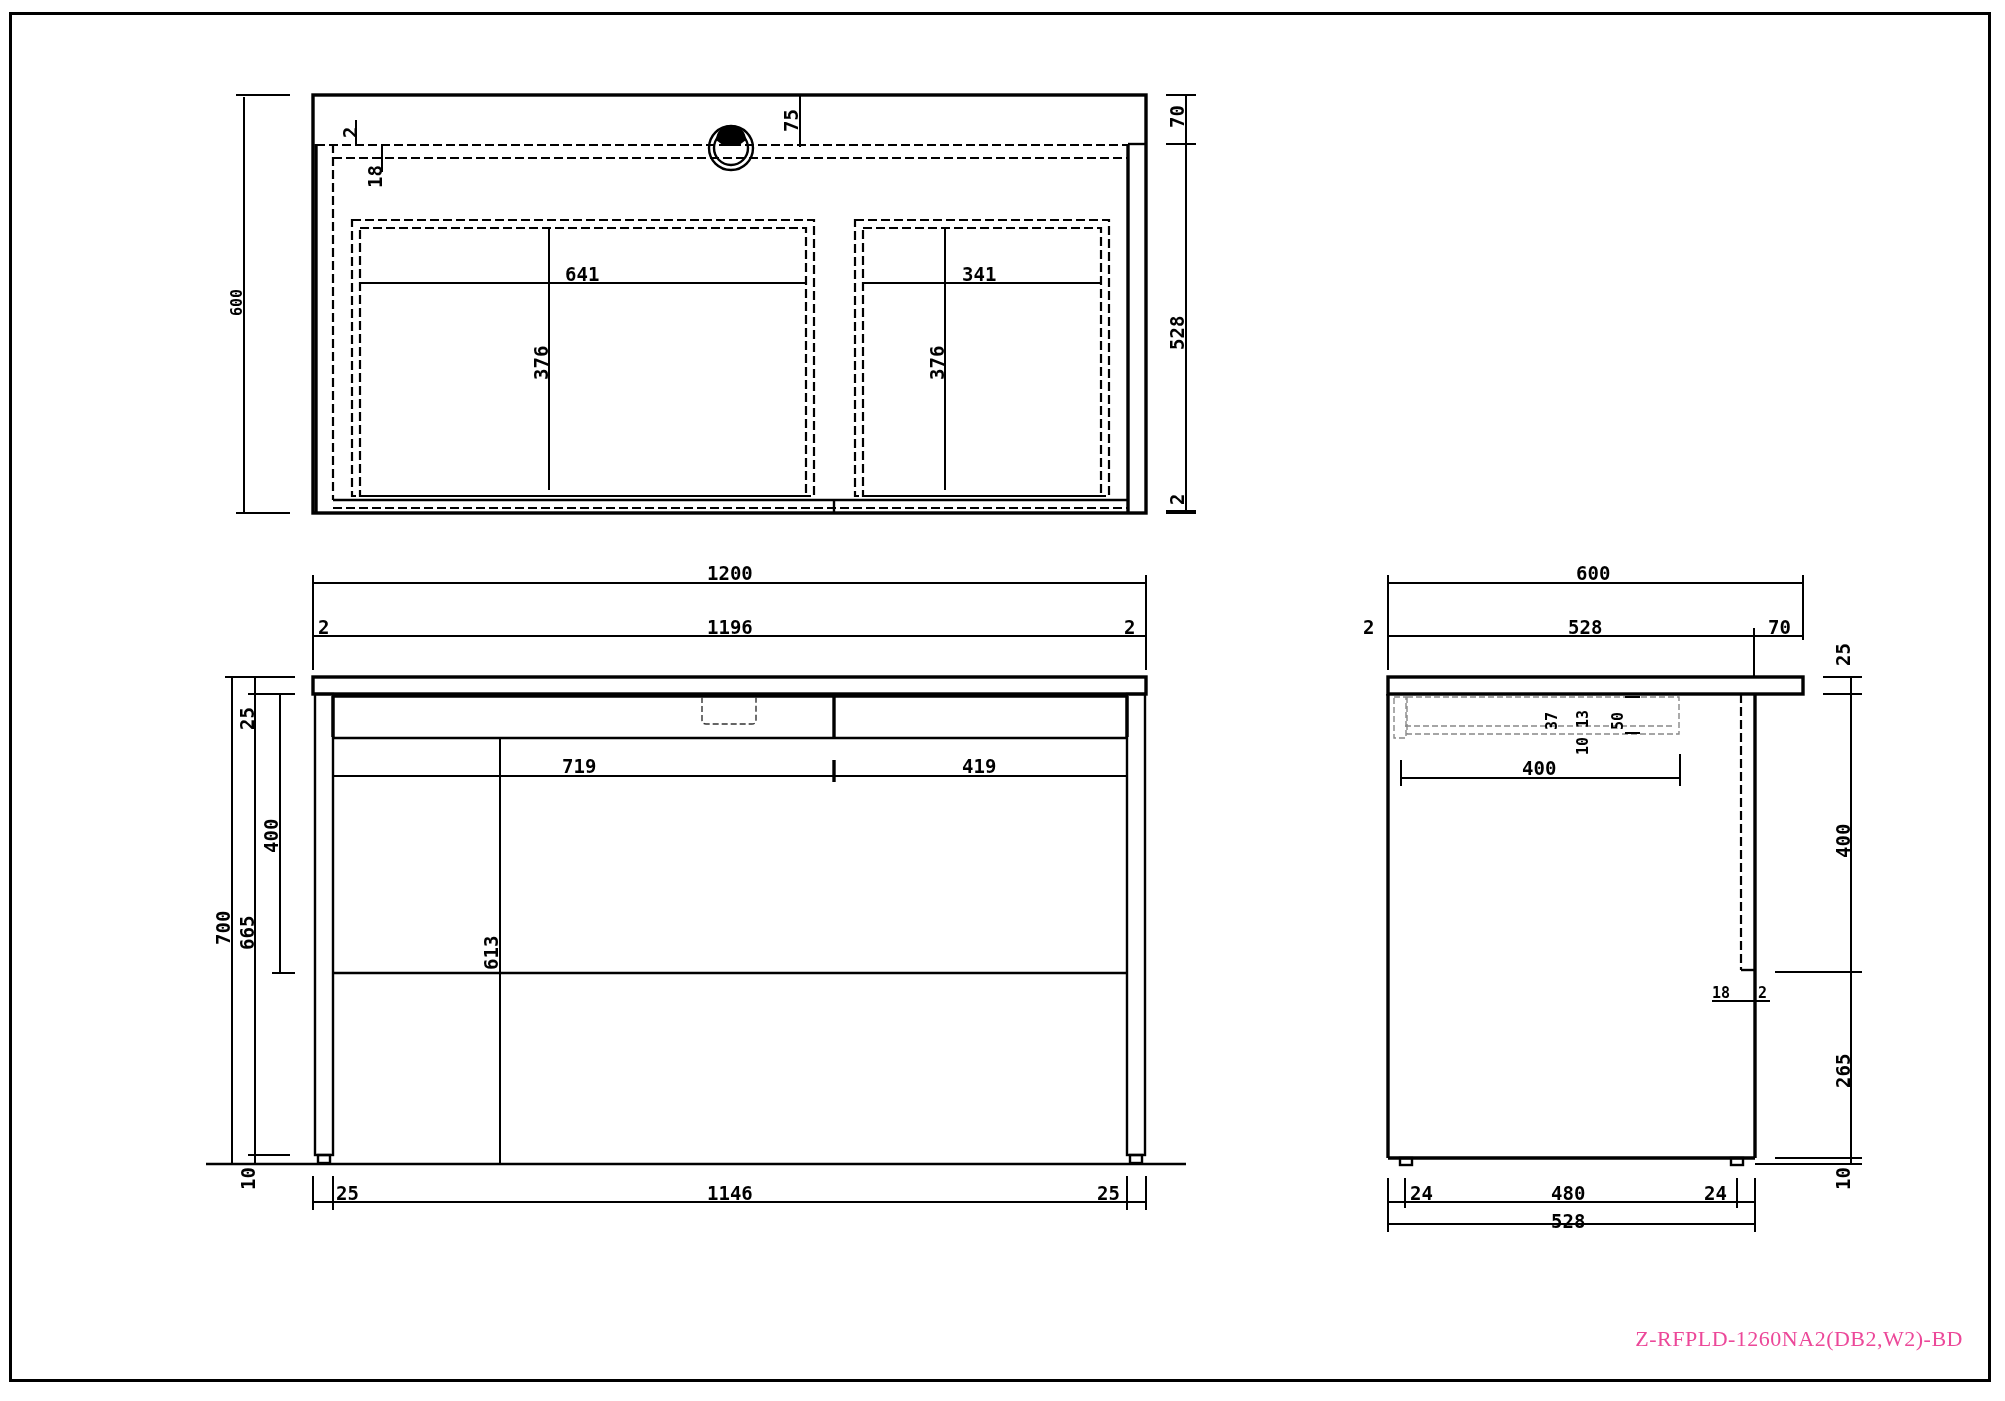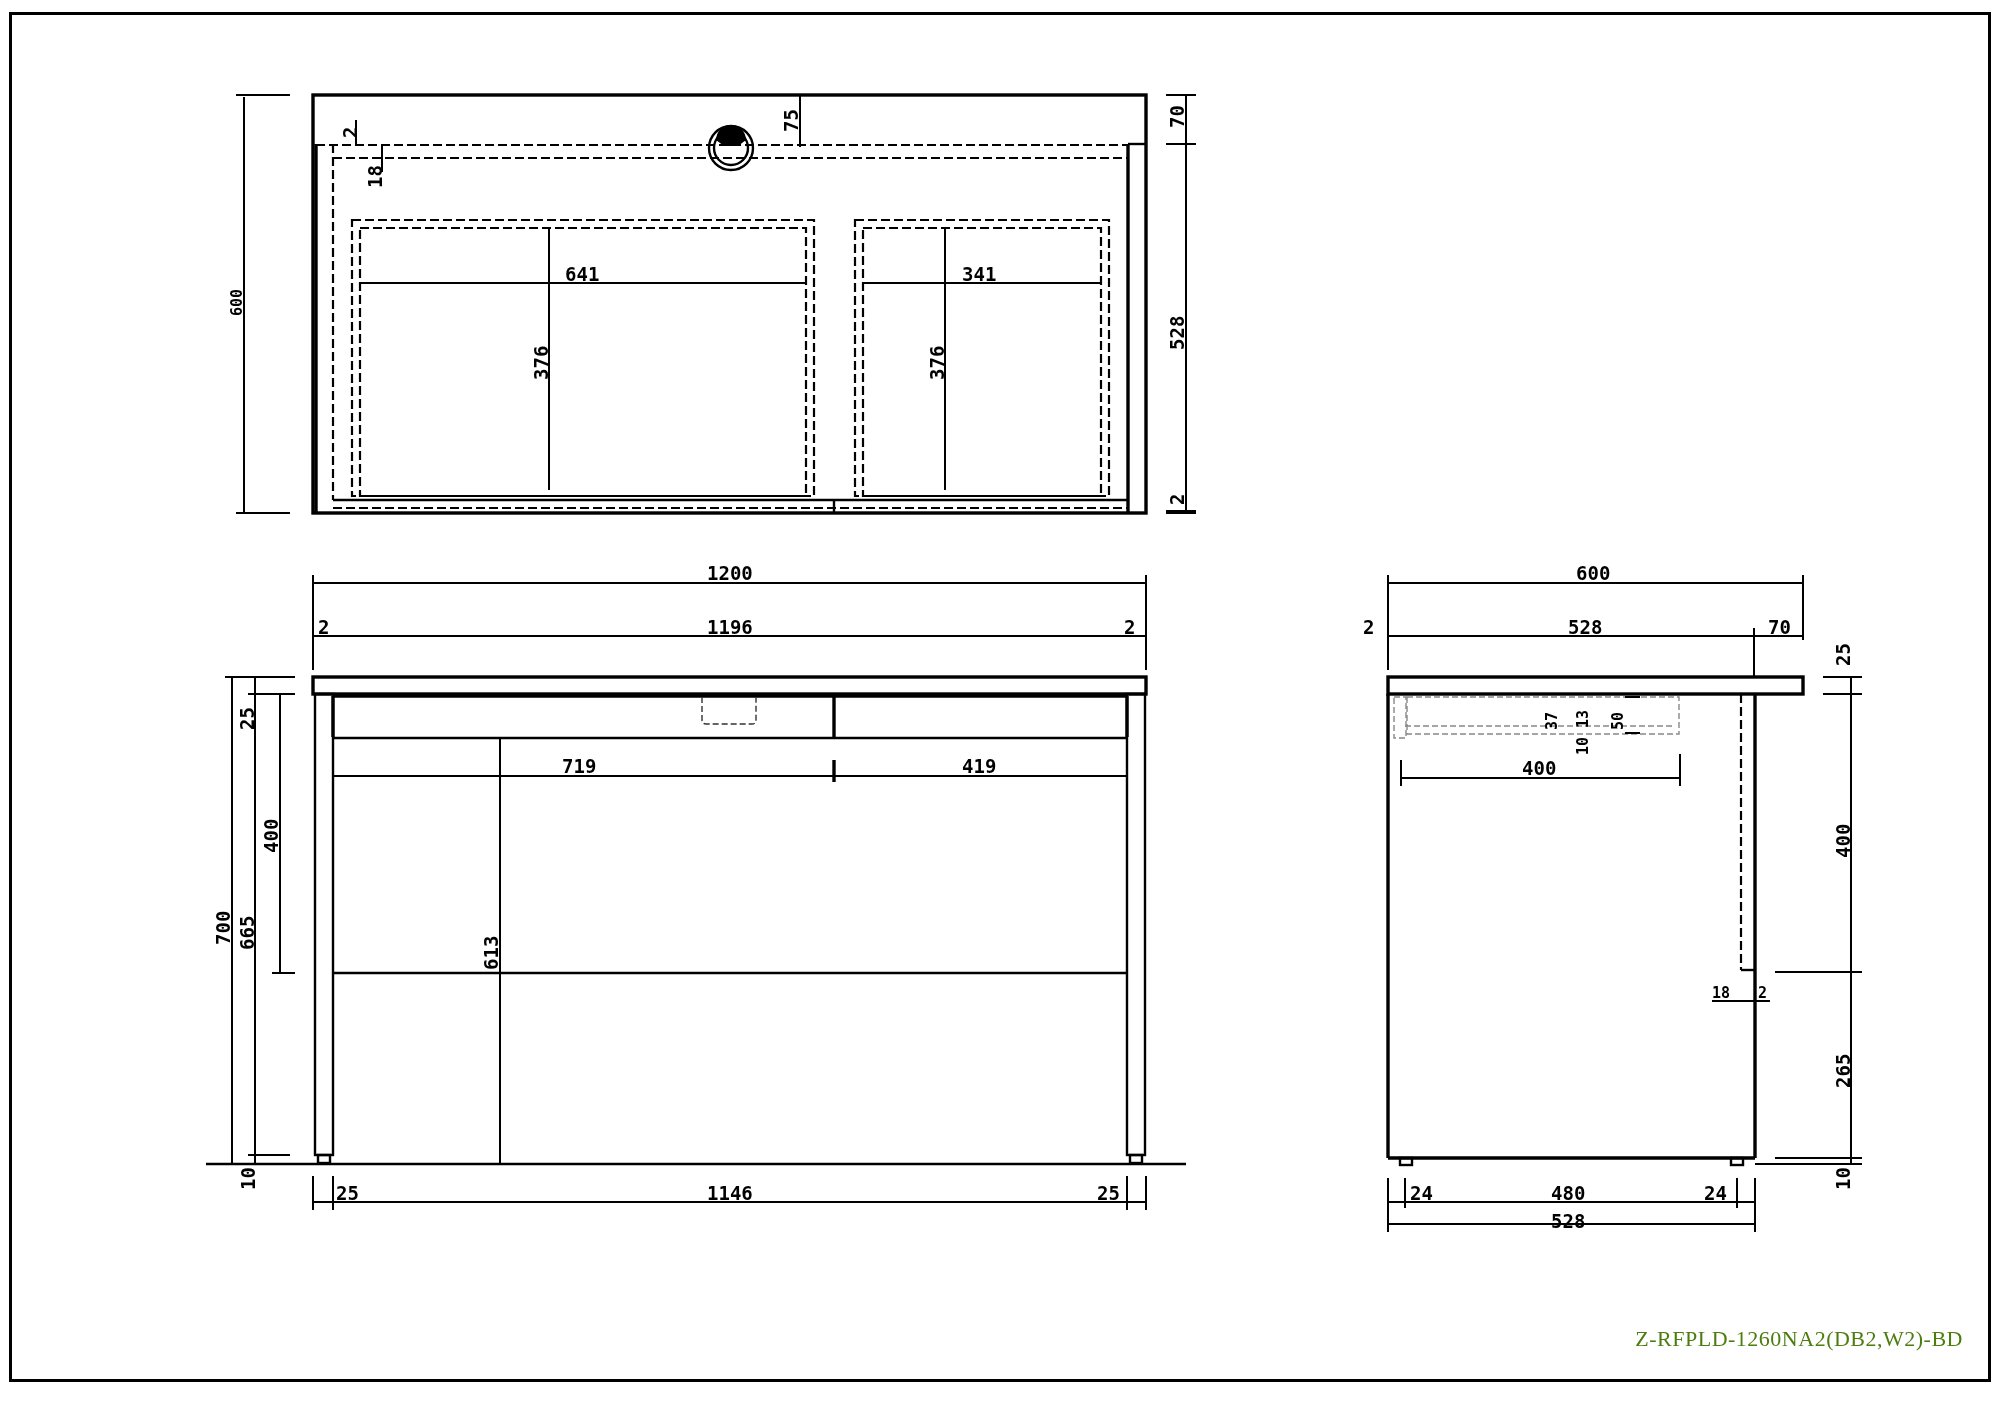--- a/index.html
+++ b/index.html
@@ -5,21 +5,21 @@
   html, body { margin: 0; padding: 0; background: #ffffff; }
   body { width: 2005px; height: 1401px; position: relative; overflow: hidden; font-family: "DejaVu Sans Mono", monospace; }
   svg { position: absolute; left: 0; top: 0; }
   .ln { stroke: #000; stroke-width: 2.4; fill: none; }
   .thk { stroke: #000; stroke-width: 3.4; fill: none; }
   .dim { stroke: #000; stroke-width: 2; fill: none; }
   .dash { stroke: #000; stroke-width: 2.2; fill: none; stroke-dasharray: 9 4; }
   .dash-lt { stroke: #888; stroke-width: 1.4; fill: none; stroke-dasharray: 6 3; }
   .lbl { font-family: "DejaVu Sans Mono", monospace; font-size: 19px; font-weight: bold; fill: #000; }
   .lbl-s { font-family: "DejaVu Sans Mono", monospace; font-size: 15px; font-weight: bold; fill: #000; }
-  .title { position: absolute; right: 42px; top: 1326px; font-family: "Liberation Serif", serif; font-size: 22px; color: #4d7c0f; letter-spacing: 0.5px; }
+  .title { position: absolute; right: 42px; top: 1326px; font-family: "Liberation Serif", serif; font-size: 22px; color: #ec4899; letter-spacing: 0.5px; }
   .frame { position: absolute; left: 9px; top: 12px; width: 1982px; height: 1370px; border: 3px solid #000; box-sizing: border-box; }
 </style>
 </head>
 <body>
 
 <div class="frame"></div>
 
 <svg width="2005" height="1401" viewBox="0 0 2005 1401" xmlns="http://www.w3.org/2000/svg">
 
   <g>

